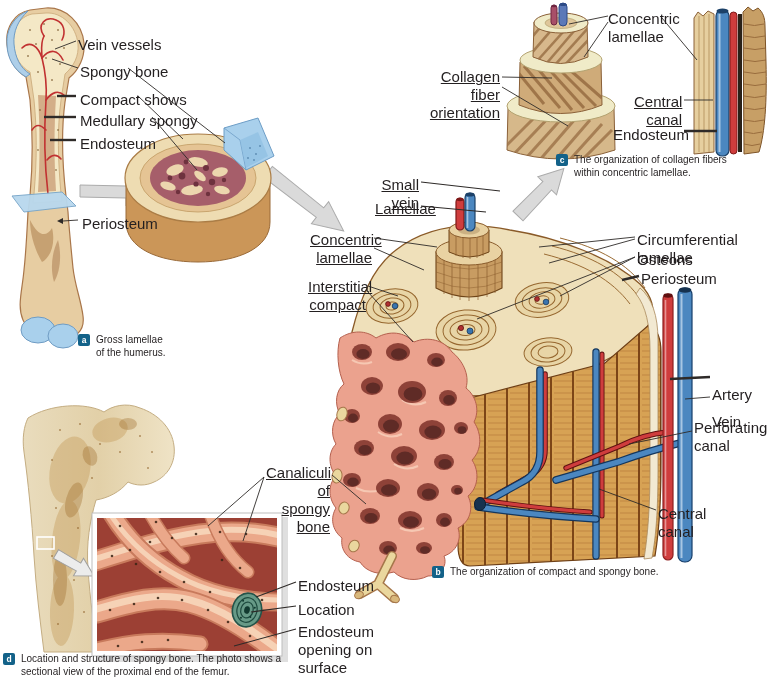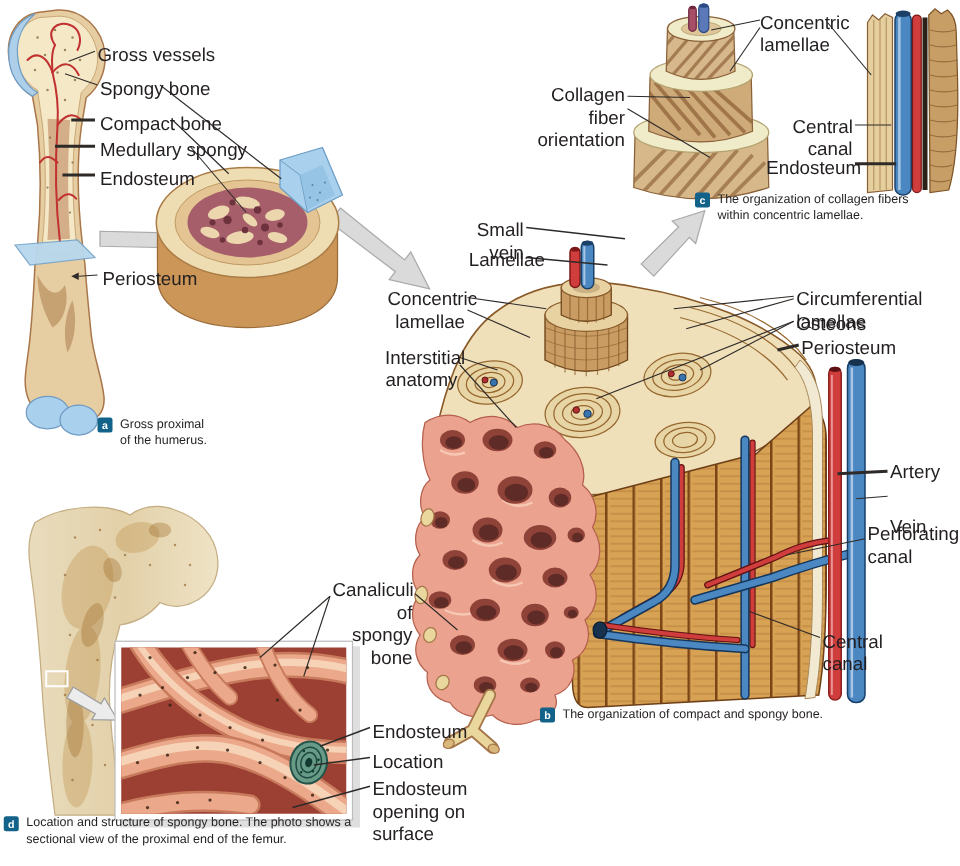--- a/index.html
+++ b/index.html
@@ -1,20 +1,20 @@
 <!DOCTYPE html>
 <html><head>
 <meta charset="utf-8">
 <style>
   html,body{margin:0;padding:0;background:#fff;}
   #stage{position:relative;width:768px;height:693px;background:#ffffff;overflow:hidden;
          font-family:"Liberation Sans","DejaVu Sans",sans-serif;}
   #art{position:absolute;left:0;top:0;}
   .lbl{position:absolute;font-size:15px;line-height:1.2;color:#231f20;}
-  .r{text-align:right;}
+  .r{text-align:right;text-decoration:underline;}
   .c{text-align:center;}
   .caption{position:absolute;display:flex;gap:6px;align-items:flex-start;}
   .badge{flex:0 0 auto;width:12px;height:12px;border-radius:2px;background:#136289;color:#fff;
          font-size:8.5px;font-weight:bold;text-align:center;line-height:12px;}
   .cap-text{font-size:10px;line-height:1.25;color:#231f20;}
 </style>
 </head>
 <body>
 
 <div id="stage">
@@ -541,40 +541,40 @@
     <path d="M332,475 L366,504" stroke-width="0.9"></path>
     <path d="M264,477 L208,526" stroke-width="0.9"></path>
     <path d="M264,477 L243,541" stroke-width="0.9"></path>
 
     <path d="M296,582 L256,597" stroke-width="1.1"></path>
     <path d="M296,606 L251,612" stroke-width="1.1"></path>
     <path d="M296,629 L234,646" stroke-width="1.1"></path>
   </g>
 </svg>
 
-<div class="lbl" style="left:78px;top:36px">Gross vessels</div>
+<div class="lbl" style="left:78px;top:36px">Vein vessels</div>
 <div class="lbl" style="left:80px;top:63px">Spongy bone</div>
-<div class="lbl" style="left:80px;top:91px">Compact bone</div>
+<div class="lbl" style="left:80px;top:91px">Compact shows</div>
 <div class="lbl" style="left:80px;top:112px">Medullary spongy</div>
 <div class="lbl" style="left:80px;top:135px">Endosteum</div>
 <div class="lbl" style="left:82px;top:215px">Periosteum</div>
 
 <div class="caption" style="left:78px;top:334px">
   <span class="badge" style="background: rgb(19, 98, 137);">a</span>
-  <span class="cap-text" style="width:72px">Gross proximal of the humerus.</span>
+  <span class="cap-text" style="width:72px">Gross lamellae of the humerus.</span>
 </div>
 
 <div class="lbl r" style="left:369px;top:176px;width:50px">Small vein</div>
 <div class="lbl r" style="left:375px;top:200px;width:44px">Lamellae</div>
 <div class="lbl r" style="left:310px;top:231px;width:62px">Concentric lamellae</div>
-<div class="lbl r" style="left:308px;top:278px;width:58px">Interstitial anatomy</div>
+<div class="lbl r" style="left:308px;top:278px;width:58px">Interstitial compact</div>
 <div class="lbl" style="left:637px;top:231px">Circumferential lamellae</div>
 <div class="lbl" style="left:637px;top:251px">Osteons</div>
 <div class="lbl" style="left:641px;top:270px">Periosteum</div>
-<div class="lbl" style="left:712px;top:369px">Artery</div>
+<div class="lbl" style="left:712px;top:386px">Artery</div>
 <div class="lbl" style="left:712px;top:413px">Vein</div>
 <div class="lbl" style="left:694px;top:419px;width:62px">Perforating canal</div>
 <div class="lbl" style="left:658px;top:505px;width:70px">Central canal</div>
 <div class="lbl r" style="left:266px;top:464px;width:64px">Canaliculi of spongy bone</div>
 
 <div class="caption" style="left:432px;top:566px">
   <span class="badge" style="background: rgb(19, 98, 137);">b</span>
   <span class="cap-text" style="width:230px">The organization of compact and spongy bone.</span>
 </div>
 

